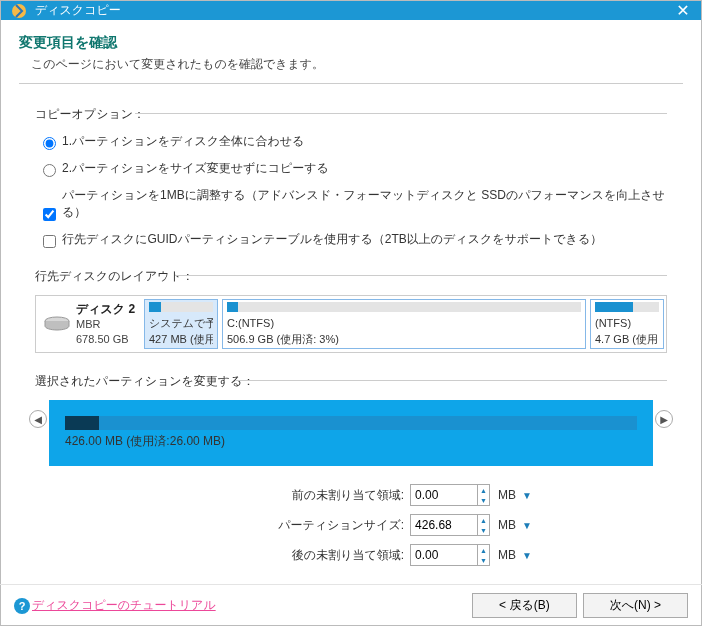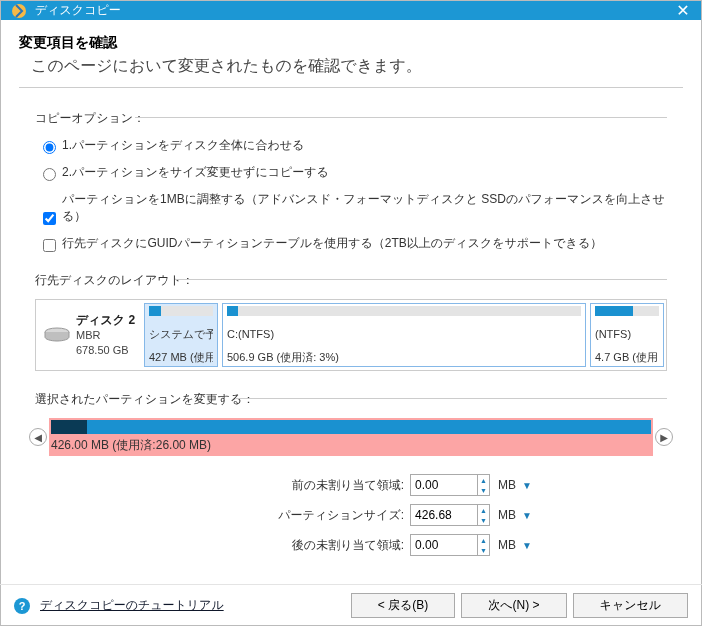--- a/index.html
+++ b/index.html
@@ -2,62 +2,62 @@
 <html><head>
 <meta charset="utf-8">
 <style>
   * { box-sizing: border-box; margin: 0; padding: 0; font-family: "Yu Gothic UI", "Meiryo", sans-serif; }
   body { background: #fff; width: 702px; height: 626px; overflow: hidden; border: 1px solid #bbb; }
   .titlebar { background: #1c97d4; color: #fff; height: 19px; display: flex; align-items: center; padding: 0 8px; }
   .titlebar .icon { width: 20px; height: 20px; margin-right: 6px; display: flex; align-items: center; justify-content: center; }
   .titlebar .title { font-size: 12px; flex: 1; }
   .titlebar .close { width: 20px; text-align: center; font-size: 16px; cursor: pointer; }
   .content { padding: 14px 18px 0 18px; }
-  .heading { font-size: 14px; font-weight: bold; color: #000000; margin-bottom: 4px; }
-  .subheading { font-size: 16px; color: #444; margin-left: 12px; margin-bottom: 10px; }
+  .heading { font-size: 14px; font-weight: bold; color: #0f766e; margin-bottom: 4px; }
+  .subheading { font-size: 12px; color: #444; margin-left: 12px; margin-bottom: 10px; }
   hr.sep { border: none; border-top: 1px solid #ccc; margin-bottom: 20px; }
   .section { margin: 0 16px 18px 16px; position: relative; }
   .section-label { font-size: 12px; color: #333; }
   .section-line { border: none; border-top: 1px solid #ccc; position: absolute; top: 9px; right: 0; }
   .options { margin: 10px 0 0 8px; }
   .opt-row { display: flex; align-items: flex-end; font-size: 12px; color: #333; margin-bottom: 10px; }
   .opt-row input { margin-right: 6px; }
-  .layout-box { border: 1px solid #ccc; margin-top: 10px; display: flex; align-items: stretch; height: 72px; }
+  .layout-box { border: 1px solid #ccc; margin-top: 10px; display: flex; align-items: stretch; height: 58px; }
   .disk-col { display: flex; align-items: center; padding: 4px 2px; width: 106px; }
   .disk-icon { width: 30px; height: 22px; margin: 0 4px; display:flex;align-items:center;justify-content:center;}
   .disk-info { font-size: 11px; line-height: 1.35; color: #444; }
   .disk-info .dname { font-weight: bold; color: #222; font-size: 12px; }
   .part { border: 1px solid #85b8e8; margin: 3px 2px; padding: 2px 4px; display: flex; flex-direction: column; justify-content: space-between; overflow: hidden; }
   .part.selected { background: #d7e9fb; }
   .part .bar { height: 10px; background: #e4e4e4; position: relative; margin-bottom: 2px; }
   .part .bar .fill { position: absolute; top:0; left:0; bottom:0; background: #1a91d0; }
   .part .ptxt { font-size: 11px; color: #333; line-height: 1.3; white-space: nowrap; overflow: hidden; text-overflow: clip; }
   .p1 { width: 74px; } .p2 { flex: 1; } .p3 { width: 74px; }
 
   .edit-area { margin-top: 10px; position: relative; }
-  .edit-box { background: #fca5a5; padding: 2px; position: relative; margin: 0 14px; }
+  .edit-box { background: #0ea5e9; padding: 16px; position: relative; margin: 0 14px; }
   .edit-bar { height: 14px; background: #1a91d0; position: relative; }
   .edit-bar .used { position:absolute; top:0; left:0; bottom:0; width:6%; background:#0a3a55; }
   .edit-txt { font-size: 12px; color: #333; margin-top: 3px; }
   .arrow-btn { position: absolute; top: 10px; width: 18px; height: 18px; border: 1px solid #aaa; border-radius: 50%; background: #fff; display: flex; align-items: center; justify-content: center; font-size: 10px; color: #555; cursor: pointer; }
   .arrow-left { left: -6px; } .arrow-right { right: -6px; }
 
   .fields { margin-top: 18px; }
   .field-row { display: flex; align-items: center; justify-content: center; margin-bottom: 8px; font-size: 12px; color: #333; }
   .field-row label { width: 240px; text-align: right; padding-right: 6px; }
   .spin { display: flex; align-items: center; border: 1px solid #aaa; height: 22px; width: 80px; }
   .spin input { border: none; width: 66px; padding: 0 4px; font-size: 12px; outline: none; }
   .spin .spbtns { width: 16px; display: flex; flex-direction: column; border-left: 1px solid #aaa; height: 100%; }
   .spin .spbtns span { flex:1; display:flex; align-items:center; justify-content:center; font-size:7px; color:#1c7db8; cursor:pointer; }
   .unit { margin: 0 6px 0 8px; }
   .dd { color: #1c7db8; font-size: 10px; cursor: pointer; }
 
   .footer { position: absolute; bottom: 0; left:0; right:0; padding: 8px 14px; display: flex; align-items: center; border-top: 1px solid #e4e4e4; }
   .help { display: flex; align-items: center; font-size: 12px; }
-  .help a { color: #0f172a; text-decoration: underline; margin-left: 10px; cursor: pointer; }
+  .help a { color: #ec4899; text-decoration: underline; margin-left: 2px; cursor: pointer; }
   .help .qicon { width:16px;height:16px;border-radius:50%;background:#1c97d4;color:#fff;display:flex;align-items:center;justify-content:center;font-size:11px;font-weight:bold;}
   .btns { margin-left: auto; display: flex; gap: 6px; }
   .btns button { font-size: 12px; padding: 3px 26px; border: 1px solid #aaa; background: #f3f3f3; cursor: pointer; }
 </style>
 </head>
 <body>
 
 <div class="titlebar">
   <span class="icon">
     <svg width="18" height="18" viewBox="0 0 18 18">
@@ -194,15 +194,14 @@
 </div>
 
 <div class="footer">
   <div class="help">
     <span class="qicon">?</span>
     <a>ディスクコピーのチュートリアル</a>
   </div>
   <div class="btns">
     <button>&lt; 戻る(B)</button>
     <button>次へ(N) &gt;</button>
-    <button>キャンセル</button>
   </div>
 </div>
 
 </body></html>

